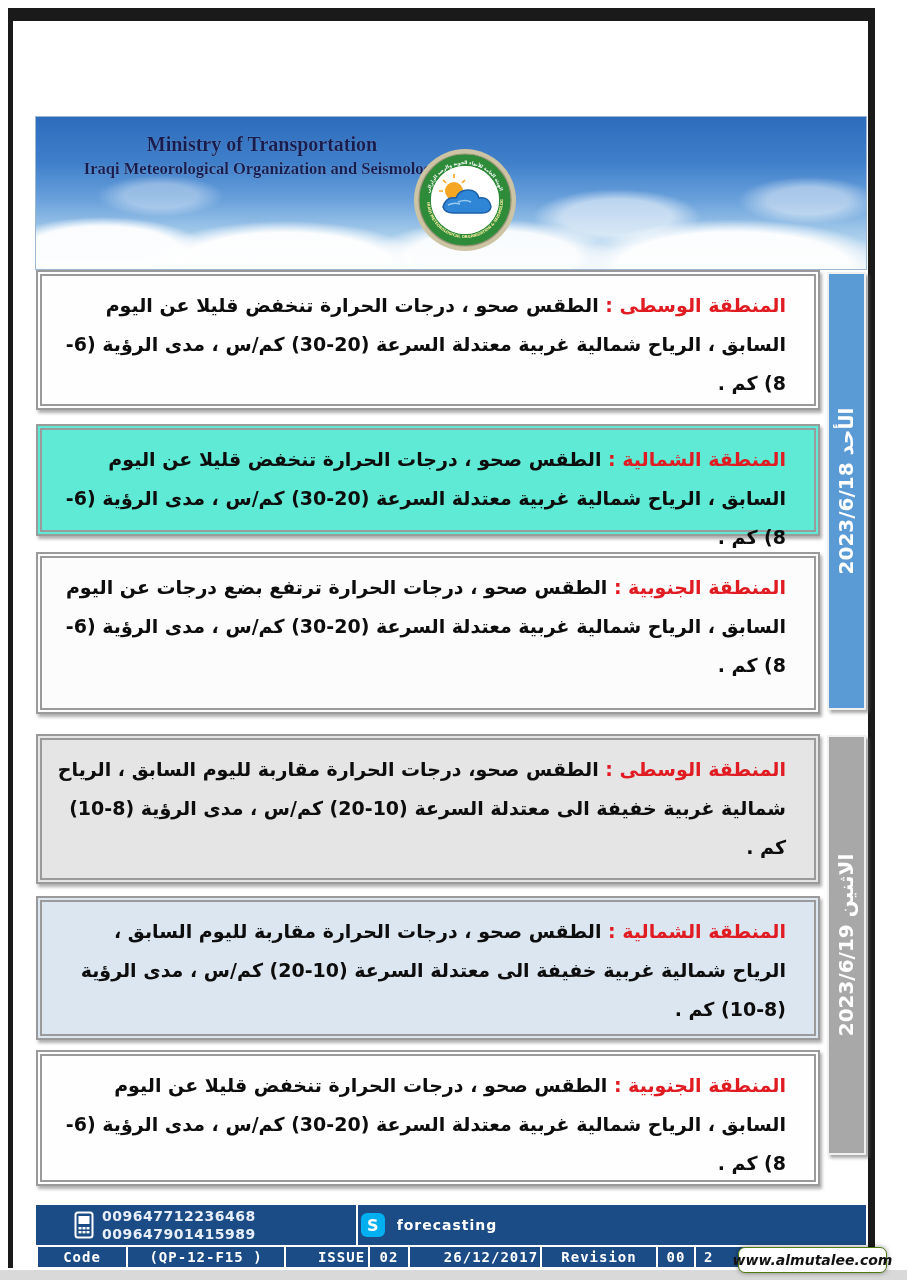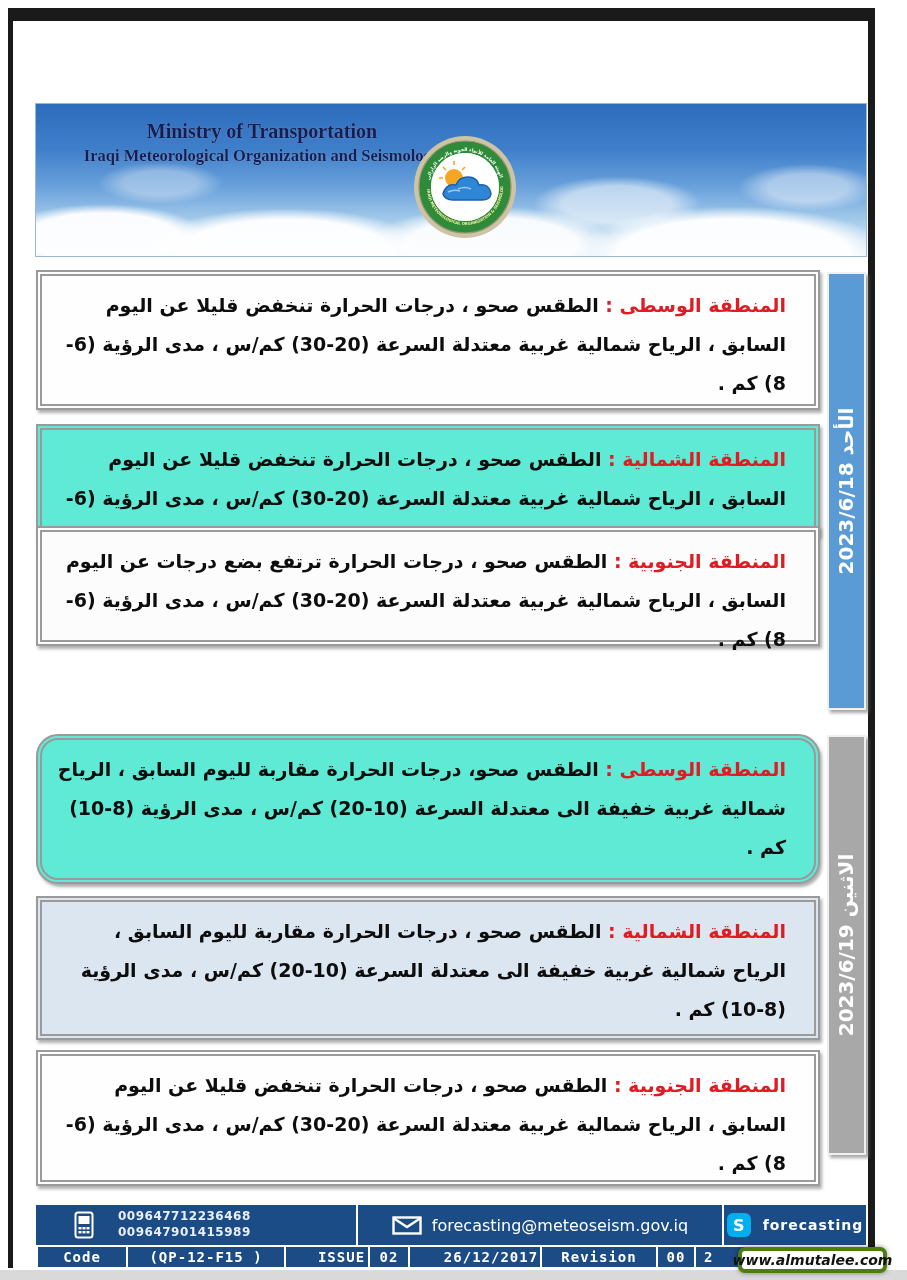--- a/index.html
+++ b/index.html
@@ -11,21 +11,21 @@
     overflow:hidden;
   }
   
   .frame-top   { position:absolute; left:8px;  top:8px;  width:866px; height:13px; background:#1a1a1a; }
   .frame-left  { position:absolute; left:8px;  top:8px;  width:5px;   height:1260px; background:#1a1a1a; }
   .frame-right { position:absolute; left:868px; top:8px; width:7px;   height:1260px; background:#1a1a1a; }
   .bottom-strip{ position:absolute; left:0; top:1270px; width:907px; height:10px; background:#d9d9d9; }
 
   
   .banner {
-    position:absolute; left:36px; top:104px; width:830px; height:152px;
+    position:absolute; left:36px; top:117px; width:830px; height:152px;
     background:
       radial-gradient(140px 45px at 8% 88%,  rgba(255,255,255,.95) 0 55%, rgba(255,255,255,0) 75%),
       radial-gradient(190px 58px at 30% 97%, rgba(255,255,255,.97) 0 55%, rgba(255,255,255,0) 75%),
       radial-gradient(170px 52px at 55% 92%, rgba(255,255,255,.92) 0 50%, rgba(255,255,255,0) 72%),
       radial-gradient(210px 62px at 84% 98%, rgba(255,255,255,.96) 0 55%, rgba(255,255,255,0) 75%),
       radial-gradient(120px 40px at 70% 66%, rgba(255,255,255,.55) 0 45%, rgba(255,255,255,0) 70%),
       radial-gradient(100px 34px at 93% 55%, rgba(255,255,255,.45) 0 40%, rgba(255,255,255,0) 70%),
       radial-gradient(90px 30px at 15% 52%,  rgba(255,255,255,.35) 0 40%, rgba(255,255,255,0) 70%),
       linear-gradient(180deg,#2d6cbb 0%, #3f7fca 30%, #6ba2dc 55%, #a8cdeb 78%, #dcebf7 100%);
     box-shadow:0 0 0 1px #9db8d2;
@@ -52,21 +52,21 @@
     position:absolute; left:36px; width:784px;
     border:6px double #9a9a9a;
     box-shadow:2px 3px 3px rgba(110,110,110,.55);
     padding:10px 28px 0 14px;
     direction:rtl;
   }
   .fbox p { font-size:19px; font-weight:bold; line-height:2.05; text-align:right; color:#0d0d0d; }
   .fbox .rlabel { font-weight:bold; }
   .box1 { top:270px;  height:140px; }
   .box2 { top:424px;  height:112px; }
-  .box3 { top:526px;  height:120px; }
+  .box3 { top:552px;  height:162px; }
   .box4 { top:734px;  height:150px; }
   .box5 { top:896px;  height:144px; }
   .box6 { top:1050px; height:136px; }
 
   
   .date-bar {
     position:absolute; left:827px; width:39px;
     border:2px solid #f0f0f0;
     box-shadow:3px 3px 3px rgba(110,110,110,.6);
     display:flex; align-items:center; justify-content:center;
@@ -80,21 +80,21 @@
 
   
   .footer-bar {
     position:absolute; left:36px; top:1205px; width:830px; height:40px;
     display:flex; color:#fff;
   }
   .f-cell { display:flex; align-items:center; height:100%; }
   .f-phone { width:320px; padding-left:38px; }
   .f-mail  { width:366px; border-left:2px solid #fff; justify-content:center; }
   .f-skype { width:144px; border-left:2px solid #fff; justify-content:center; }
-  .phone-nums { font-size:12px; line-height:1.3; letter-spacing:.5px; color:#e9effa; margin-left:24px; font-weight:bold; }
+  .phone-nums { font-size:14px; line-height:1.3; letter-spacing:.5px; color:#e9effa; margin-left:8px; font-weight:bold; }
   .email-addr { font-size:16px; margin-left:10px; }
   .skype-name { font-size:14px; font-weight:bold; letter-spacing:1px; margin-left:12px; }
   .skype-badge {
     width:24px; height:24px; border-radius:6px; display:flex; align-items:center; justify-content:center;
     color:#fff; font-weight:bold; font-size:16px; font-family:"DejaVu Sans",sans-serif;
   }
 
   
   .doc-table {
     position:absolute; left:36px; top:1245px; width:830px; height:24px;
@@ -103,21 +103,21 @@
   }
   .dt-cell { display:flex; align-items:center; justify-content:center; height:100%; border-left:2px solid #fff; }
   .dt-cell:first-child { border-left:none; }
   .c1{width:88px;} .c2{width:158px;} .c3{width:84px;padding-left:29px;} .c4{width:40px;}
   .c5{width:132px;padding-left:32px;} .c6{width:116px;} .c7{width:38px;}
   .c8{flex:1; justify-content:flex-start; padding-left:8px;}
 
   
   .watermark {
     position:absolute; left:738px; top:1247px; width:149px; height:26px; z-index:10;
-    background:#ffffff; border:4px solid #4d7c0f; border-radius:7px;
+    background:#ffffff; border:1px solid #4d7c0f; border-radius:7px;
     box-shadow:0 0 5px rgba(0,0,0,.45);
     display:flex; align-items:center; justify-content:center;
     font-style:italic; font-weight:bold; font-size:14px; color:#121212;
   }
 </style>
 </head>
 <body>
 
 <div class="frame-top"></div>
 <div class="frame-left"></div>
@@ -164,21 +164,21 @@
 <div class="fbox box2" style="background-color: #5eead4;">
   <p><span class="rlabel" style="color: rgb(224, 27, 34);">المنطقة الشمالية : </span><span>الطقس صحو ، درجات الحرارة تنخفض قليلا عن اليوم السابق ، الرياح شمالية غربية معتدلة السرعة (20-30) كم/س ، مدى الرؤية (6-8) كم .</span></p>
 </div>
 <div class="fbox box3" style="background-color: rgb(252, 252, 252);">
   <p><span class="rlabel" style="color: rgb(224, 27, 34);">المنطقة الجنوبية : </span><span>الطقس صحو ، درجات الحرارة ترتفع بضع درجات عن اليوم السابق ، الرياح شمالية غربية معتدلة السرعة (20-30) كم/س ، مدى الرؤية (6-8) كم .</span></p>
 </div>
 <div class="date-bar bar1" style="background-color: rgb(91, 155, 213);">
   <span>الأحد 2023/6/18</span>
 </div>
 
-<div class="fbox box4" style="background-color: #5eead4; border-radius: 22px;">
+<div class="fbox box4" style="background-color: #e5e5e5;">
   <p><span class="rlabel" style="color: rgb(224, 27, 34);">المنطقة الوسطى : </span><span>الطقس صحو، درجات الحرارة مقاربة لليوم السابق ، الرياح شمالية غربية خفيفة الى معتدلة السرعة (10-20) كم/س ، مدى الرؤية (8-10) كم .</span></p>
 </div>
 <div class="fbox box5" style="background-color: rgb(220, 230, 241);">
   <p><span class="rlabel" style="color: rgb(224, 27, 34);">المنطقة الشمالية : </span><span>الطقس صحو ، درجات الحرارة مقاربة لليوم السابق ، الرياح شمالية غربية خفيفة الى معتدلة السرعة (10-20) كم/س ، مدى الرؤية (8-10) كم .</span></p>
 </div>
 <div class="fbox box6" style="background-color: rgb(254, 254, 254);">
   <p><span class="rlabel" style="color: rgb(224, 27, 34);">المنطقة الجنوبية : </span><span>الطقس صحو ، درجات الحرارة تنخفض قليلا عن اليوم السابق ، الرياح شمالية غربية معتدلة السرعة (20-30) كم/س ، مدى الرؤية (6-8) كم .</span></p>
 </div>
 <div class="date-bar bar2" style="background-color: rgb(168, 168, 168);">
   <span>الاثنين 2023/6/19</span>
@@ -196,27 +196,20 @@
         <rect x="4.5" y="20" width="3" height="2.4"></rect>
           <rect x="8.5" y="20" width="3" height="2.4"></rect>
           <rect x="12.5" y="20" width="3" height="2.4"></rect>
       </g>
     </svg>
     <div class="phone-nums">
       <div>009647712236468</div>
       <div>009647901415989</div>
     </div>
   </div>
-  <div class="f-cell f-mail">
-    <svg width="30" height="19" viewBox="0 0 30 19">
-      <rect x="1.5" y="1.5" width="27" height="16" fill="none" stroke="#ffffff" stroke-width="2.4"></rect>
-      <path d="M2 2.5 L15 11 L28 2.5" fill="none" stroke="#ffffff" stroke-width="2.4"></path>
-    </svg>
-    <span class="email-addr">forecasting@meteoseism.gov.iq</span>
-  </div>
   <div class="f-cell f-skype">
     <span class="skype-badge" style="background-color: rgb(0, 175, 240);">S</span>
     <span class="skype-name">forecasting</span>
   </div>
 </div>
 
 <div class="doc-table" style="background-color: rgb(28, 76, 133);">
   <div class="dt-cell c1">Code</div>
   <div class="dt-cell c2">(QP-12-F15 )</div>
   <div class="dt-cell c3">ISSUE</div>

